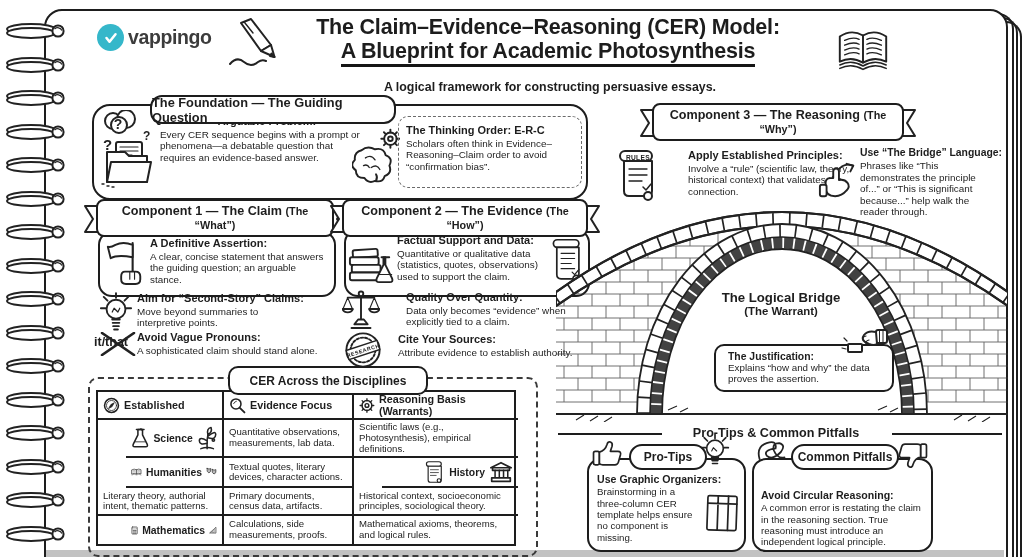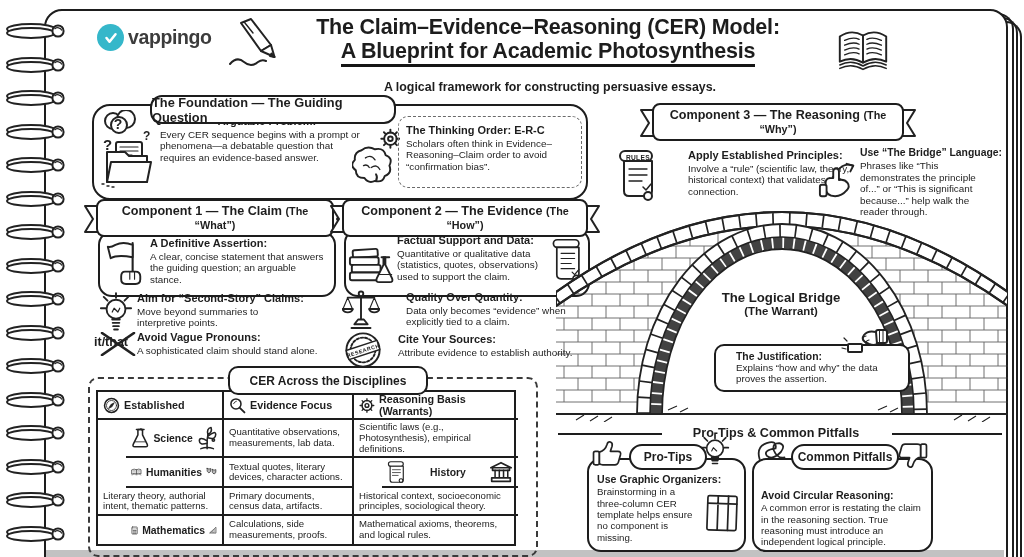--- a/index.html
+++ b/index.html
@@ -30,21 +30,21 @@
   .paren{font-weight:600;font-size:10.8px;}
   .tail{position:absolute;top:5px;z-index:1;}
   .dashbox{position:absolute;border:1.8px dashed #6a6a6a;border-radius:10px;}
   
   .tblwrap{position:absolute;left:88px;top:377px;width:446px;height:176px;border:2px dashed #3a3a3a;border-radius:10px;}
   .tbl{position:absolute;left:96px;top:390px;width:420px;height:156px;display:grid;grid-template-columns:126px 130px 164px;grid-template-rows:28px 1fr 1fr 1fr 1fr;border:2.2px solid #1d1d1d;background:#fff;box-sizing:border-box;}
   .tc{border-right:2px solid #1d1d1d;border-bottom:2px solid #1d1d1d;display:flex;align-items:center;padding:2px 5px;gap:4px;box-sizing:border-box;min-width:0;}
   .tc:nth-child(3n){border-right:none;}
   .tc:nth-child(n+13){border-bottom:none;}
   .tc.head{font-weight:800;font-size:10.8px;}
-  .tc.disc{font-weight:800;font-size:10.4px;justify-content:space-between;margin-left:28px;}
+  .tc.disc{font-weight:800;font-size:10.4px;justify-content:flex-end;margin-left:28px;}
   .tc.txt{font-size:9.6px;font-weight:500;line-height:1.13;}
   .divline{position:absolute;border-top:2px solid #1d1d1d;}
   .secttl{position:absolute;text-align:center;font-weight:800;font-size:12.6px;}
 </style>
 </head>
 <body>
 
 <div class="stage">
 
   <div class="pedge" style="left:960px;top:13px;width:52px;height:570px;"></div>
@@ -724,21 +724,21 @@
     <path d="M106 214 A120 165 0 0 1 346 214" fill="none" stroke="#222" stroke-width="1.8"></path>
     <path d="M0 214 H452" fill="none" stroke="#222" stroke-width="2.2"></path>
     <path d="M20 220 l8 -5 M34 221 l8 -5 M48 222 l8 -5 M398 220 l8 -5 M412 221 l8 -5 M426 222 l8 -5 M112 210 l9 -4 M124 212 l8 -4 M322 210 l9 -4 M334 212 l8 -4" stroke="#222" stroke-width="1.1" fill="none"></path>
   </svg>
 
   <div class="blk" style="left:676px;top:290px;width:210px;text-align:center;">
     <div style="font-weight:800;font-size:13.2px;">The Logical Bridge</div>
     <div style="font-weight:600;font-size:11.4px;">(The Warrant)</div>
   </div>
 
-  <div class="box" style="left:714px;top:344px;width:152px;border-radius:10px;padding:5px 20px;z-index:2;">
+  <div class="box" style="left:714px;top:344px;width:152px;border-radius:10px;padding:5px 12px;z-index:2;">
     <div style="font-weight:800;font-size:10.4px;">The Justification:</div>
     <div style="font-size:9.8px;font-weight:500;line-height:1.16;">Explains “how and why” the data proves the assertion.</div>
   </div>
   <div class="abs" style="left:836px;top:326px;z-index:3;">
     <svg width="54" height="36" viewBox="0 0 54 36">
       <g class="ink" stroke-width="1.7">
         <rect x="40" y="4" width="11" height="13" rx="2"></rect>
         <path d="M43.5 4 v13 M47 4 v13" fill="none" stroke-width="1"></path>
         <path d="M40 6 q-8 -2 -12 3 q-3 4 1 7 l4 2 q5 2 8 0 z"></path>
         <path d="M30 10 q-4 1 -3 4 M33 14 q-4 1 -3 4" fill="none" stroke-width="1.2"></path>

